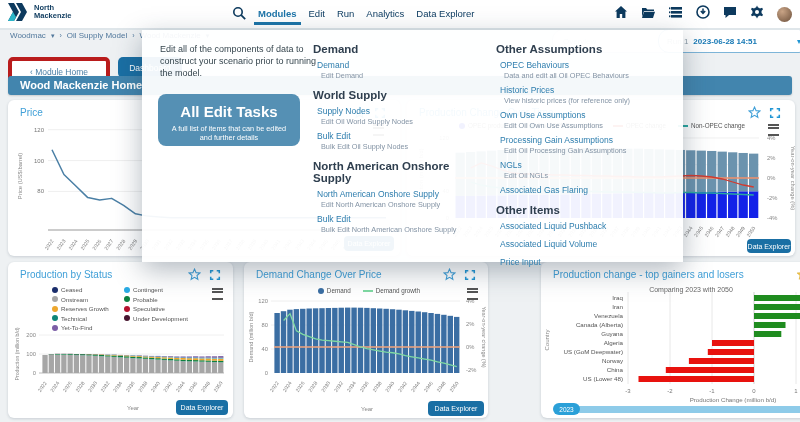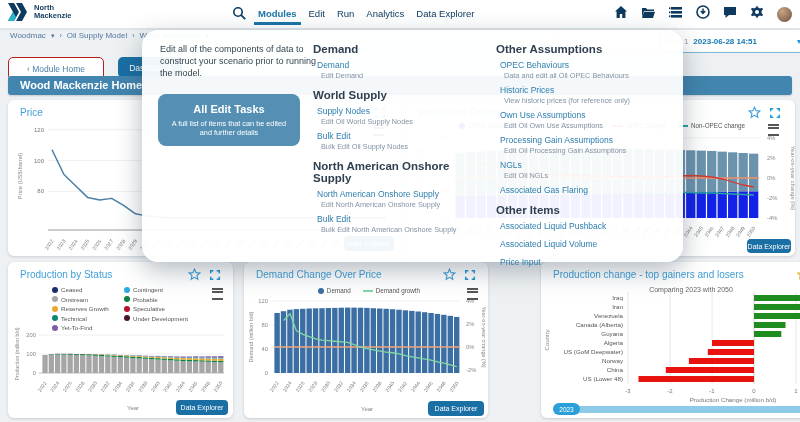--- a/index.html
+++ b/index.html
@@ -18,21 +18,21 @@
   .navlink.active::after{content:"";position:absolute;left:-4px;right:-4px;bottom:0;height:3px;background:#1c74a8;}
   .navicons{position:absolute;right:8px;top:5px;display:flex;gap:13px;align-items:center;}
   .avatar{width:15px;height:15px;border-radius:50%;background:radial-gradient(circle at 35% 30%,#c9a486,#6b4f3a);}
   
   .crumbs{position:absolute;left:10px;top:31px;font-size:8px;color:#51789c;display:flex;gap:5px;align-items:center;z-index:2;}
   .chev{color:#51789c;font-size:7px;}
   .pill{position:absolute;height:22px;border-radius:11px;background:#fff;display:flex;align-items:center;z-index:2;}
   .circ-icon{position:absolute;width:19px;height:19px;border-radius:50%;border:1px solid #aac3d2;
              color:#7fa8c0;font-size:9px;display:flex;align-items:center;justify-content:center;z-index:2;background:#fff;}
   
-  .btn-outline{position:absolute;left:8px;top:57px;width:94px;height:21px;background:#fff;border:1px solid #b91c1c;
+  .btn-outline{position:absolute;left:8px;top:57px;width:94px;height:21px;background:#fff;border:4px solid #b91c1c;
                border-radius:5px;color:#4a7fa5;font-size:8.5px;display:flex;align-items:center;justify-content:center;z-index:2;}
   .btn-solid{position:absolute;left:118px;top:57px;width:64px;height:21px;background:#1a6fa4;border-radius:5px;
              color:#fff;font-size:8.5px;display:flex;align-items:center;justify-content:center;z-index:2;}
   
   .pagebar{position:absolute;left:8px;top:76px;width:784px;height:19px;background:#4285ae;border-radius:3px;
            color:#fff;font-size:11px;font-weight:bold;line-height:19px;padding-left:12px;box-sizing:border-box;z-index:2;
            box-shadow:0 1px 2px rgba(0,0,0,.15);}
   
   .card{position:absolute;background:#fff;border-radius:6px;box-shadow:0 1px 3px rgba(30,50,70,.18);z-index:1;}
   .card-title{position:absolute;left:12px;top:7px;font-size:10px;color:#41a0d8;z-index:2;}
@@ -46,25 +46,25 @@
   .leg-item{display:flex;align-items:center;gap:3px;}
   .dot{width:6px;height:6px;border-radius:50%;display:inline-block;}
   .lline{width:10px;height:2px;display:inline-block;}
   .subtitle{position:absolute;font-size:7px;color:#666;z-index:2;}
   
   .slider-track{position:absolute;height:7px;border-radius:4px;background:#8ecbe9;z-index:2;}
   .slider-pill{position:absolute;width:27px;height:12px;border-radius:6px;background:#2ba0d8;color:#fff;
                font-size:6.5px;display:flex;align-items:center;justify-content:center;z-index:3;}
   
   .overlay{position:absolute;left:142px;top:30px;width:541px;height:232px;background:rgba(255,255,255,0.94);
-           border-radius:16px;box-shadow:0 8px 26px rgba(35,55,75,.35);z-index:50;text-decoration:underline;}
+           border-radius:0;box-shadow:0 8px 26px rgba(35,55,75,.35);z-index:50;text-decoration:underline;}
   .ov-desc{position:absolute;left:18px;top:13px;width:162px;font-size:9px;color:#37474f;line-height:1.35;}
   .ov-btn{position:absolute;left:16px;top:64px;width:142px;height:52px;background:#5590b4;border-radius:8px;
           color:#fff;text-align:center;padding-top:9px;box-sizing:border-box;}
-  .ov-btn .t1{font-size:11px;font-weight:bold;margin-bottom:4px;}
+  .ov-btn .t1{font-size:15px;font-weight:bold;margin-bottom:4px;}
   .ov-btn .t2{font-size:7.3px;line-height:1.3;padding:0 10px;}
   .pcol{position:absolute;top:4px;}
   .p-head{font-size:11.5px;font-weight:bold;color:#2f3f4f;margin:9px 0 5px 0;}
   .p-link{font-size:8.5px;color:#2e7eae;margin:0 0 1px 4px;cursor:pointer;}
   .p-sub{font-size:7.3px;color:#8494a5;margin:0 0 5px 8px;}
   .p-item.nosub .p-link{margin-bottom:8px;}
 </style>
 </head>
 <body>
 

